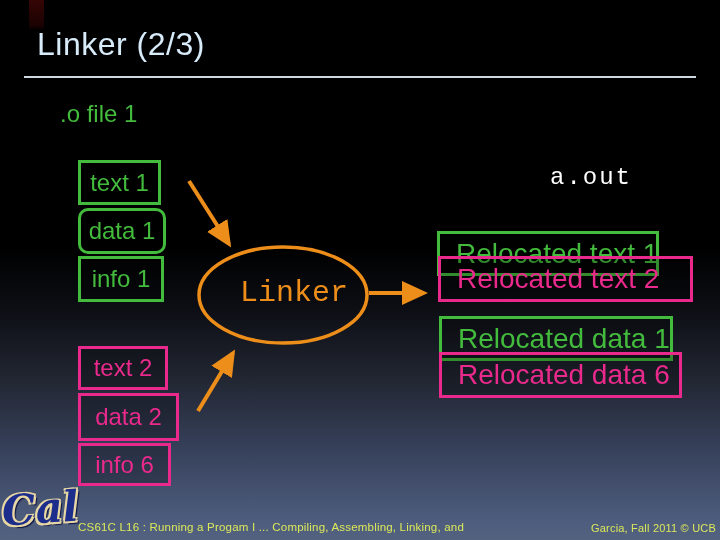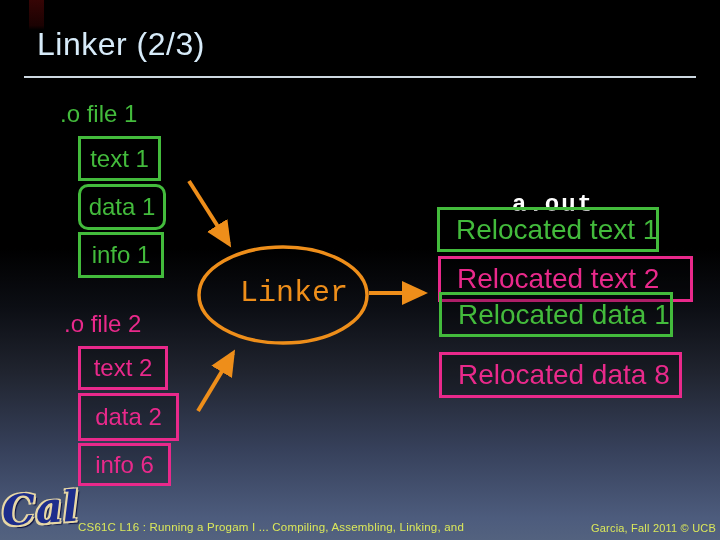--- a/index.html
+++ b/index.html
@@ -24,32 +24,32 @@
     background:linear-gradient(180deg,#360505,#1b0202 85%,transparent);}
   
   .file-label{font-size:24px;white-space:nowrap;}
   .green-text{color:var(--green,#43bb3c);}
   .pink-text{color:var(--pink,#e9298b);}
   .sec-box{
     display:flex;align-items:center;justify-content:center;
     font-size:24px;white-space:nowrap;box-sizing:border-box;
     background:rgba(0,0,0,.25);
   }
-  .gbox{border:3px solid var(--green,#43bb3c);color:var(--green,#43bb3c);}
+  .gbox{border:3px solid var(--green,#43bb3c);color:var(--green,#43bb3c);margin-top:24px;}
   .pbox{border:3px solid var(--pink,#e9298b);color:var(--pink,#e9298b);}
   
   .linker-label{
     left:240px;top:276px;width:90px;text-align:center;
     font-size:30px;color:var(--orange,#ee8e1a);font-family:Liberation Mono, monospace;
   }
   
   .aout-label{
-    left:512px;top:191px;width:120px;text-align:left;
+    left:512px;top:164px;width:120px;text-align:right;
     font-family:"Liberation Mono","DejaVu Sans Mono",monospace;
-    font-weight:bold;font-size:24px;letter-spacing:2px;
+    font-weight:normal;font-size:24px;letter-spacing:2px;
     color:var(--aout,#fff);
   }
   .out-box{
     display:flex;align-items:center;justify-content:flex-start;
     padding-left:16px;font-size:28px;white-space:nowrap;
     box-sizing:border-box;overflow:visible;background:rgba(0,0,0,.25);
   }
   
   #overlay{left:0;top:0;width:720px;height:540px;pointer-events:none;}
   
@@ -82,21 +82,20 @@
   <div class="abs red-bar"></div>
 
   <div class="abs title">Linker (2/3)</div>
   <div class="abs title-underline"></div>
 
   <div class="abs file-label green-text" style="left:60px;top:100px;">.o file 1</div>
   <div class="abs sec-box gbox" style="left:78px;top:136px;width:83px;height:45px;">text 1</div>
   <div class="abs sec-box gbox" style="left:78px;top:184px;width:88px;height:46px;border-radius:10px;">data 1</div>
   <div class="abs sec-box gbox" style="left:78px;top:232px;width:86px;height:46px;">info 1</div>
 
-  <div class="abs file-label pink-text" style="left:64px;top:310px;">.o file 2</div>
   <div class="abs sec-box pbox" style="left:78px;top:346px;width:90px;height:44px;">text 2</div>
   <div class="abs sec-box pbox" style="left:78px;top:393px;width:101px;height:48px;">data 2</div>
   <div class="abs sec-box pbox" style="left:78px;top:443px;width:93px;height:43px;">info 6</div>
 
   <svg id="overlay" class="abs" viewBox="0 0 720 540">
     <defs>
       <marker id="ah" markerWidth="8" markerHeight="8" refX="5.5" refY="3" orient="auto">
         <path d="M0,0 L6.5,3 L0,6 Z" fill="#ee8e1a"></path>
       </marker>
     </defs>
@@ -105,19 +104,19 @@
     <path d="M198,411 L233,353" fill="none" stroke="#ee8e1a" stroke-width="4" marker-end="url(#ah)"></path>
     <path d="M369,293 L424,293" fill="none" stroke="#ee8e1a" stroke-width="4" marker-end="url(#ah)"></path>
   </svg>
 
   <div class="abs linker-label">Linker</div>
 
   <div class="abs aout-label">a.out</div>
   <div class="abs out-box gbox" style="left:437px;top:207px;width:222px;height:45px;">Relocated text 1</div>
   <div class="abs out-box pbox" style="left:438px;top:256px;width:255px;height:46px;">Relocated text 2</div>
   <div class="abs out-box gbox" style="left:439px;top:292px;width:234px;height:45px;">Relocated data 1</div>
-  <div class="abs out-box pbox" style="left:439px;top:352px;width:243px;height:46px;">Relocated data 8</div>
+  <div class="abs out-box pbox" style="left:439px;top:352px;width:243px;height:46px;">Relocated data 6</div>
 
   <div class="abs cal-logo">Cal</div>
   <div class="abs footer-left">CS61C L16 : Running a Progam I ... Compiling, Assembling, Linking, and</div>
   <div class="abs footer-right">Garcia, Fall 2011 © UCB</div>
 
 </div>
 
 </body></html>

